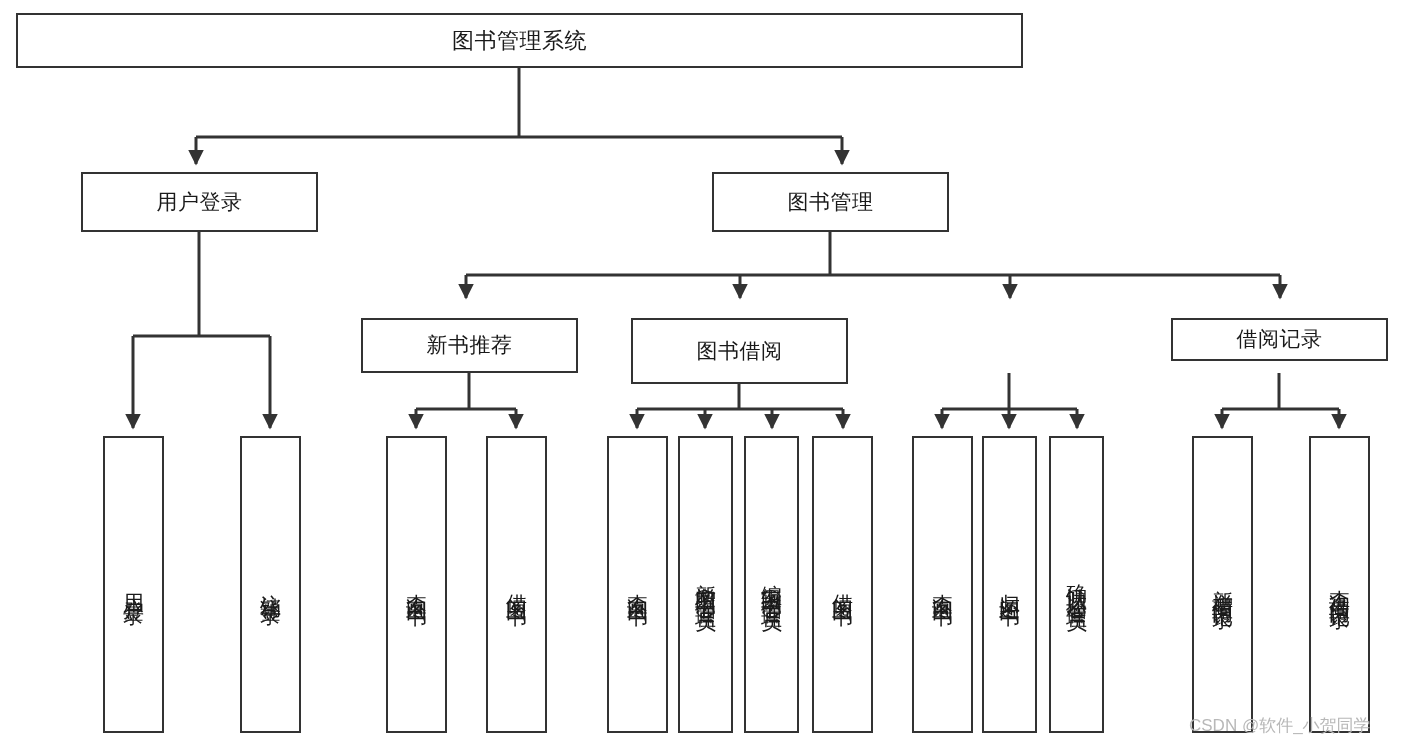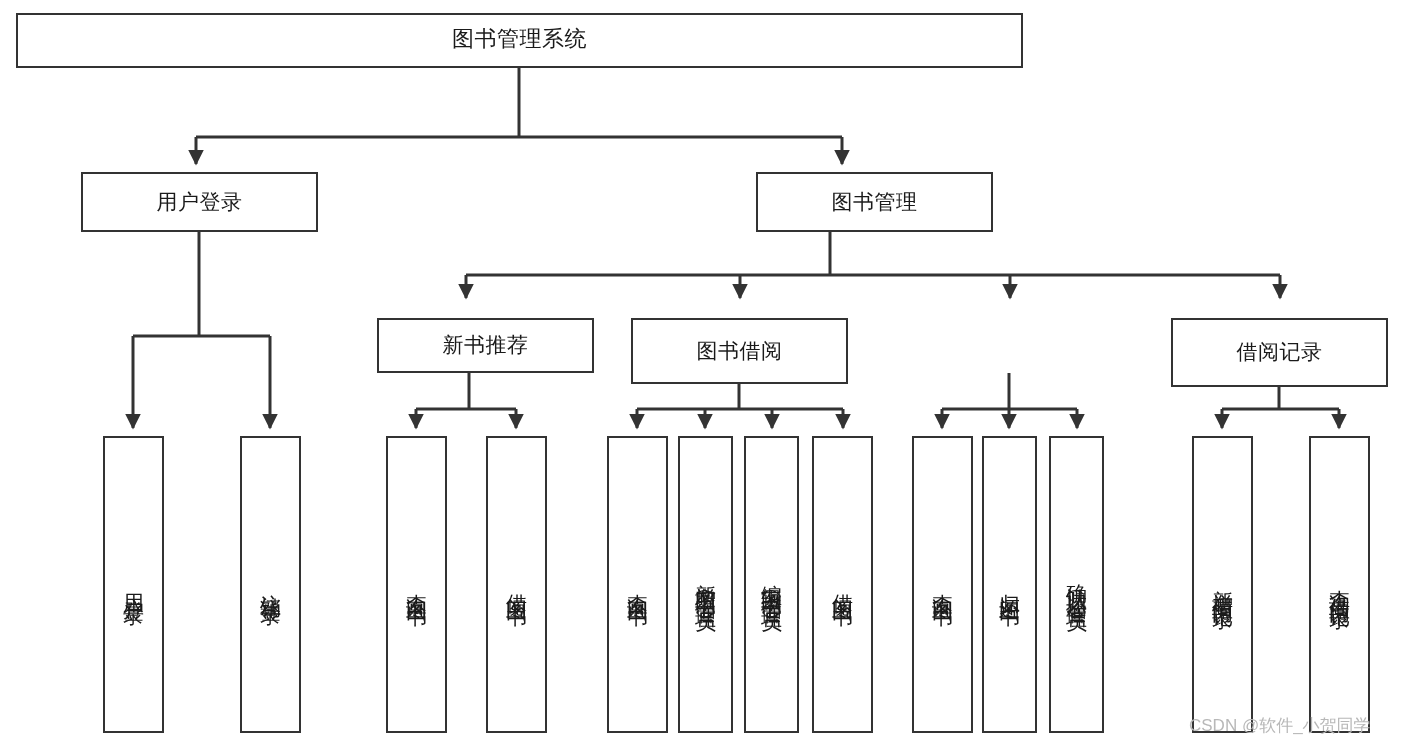--- a/index.html
+++ b/index.html
@@ -40,21 +40,20 @@
     line-height: 1.18;
     letter-spacing: 0.5px;
   }
   
   .node.horiz .label {
     writing-mode: horizontal-tb;
     font-size: 21px;
   }
   .node.title .label {
     font-size: 22px;
-    font-family: Liberation Mono, monospace;
   }
   
   .node.vert {
     align-items: center;
     justify-content: center;
   }
   .node.vert .label {
     writing-mode: vertical-rl;
     text-orientation: upright;
     font-size: 21px;
@@ -129,31 +128,31 @@
     </g>
   </svg>
 
   <div class="node horiz title" style="left:16px; top:13px; width:1007px; height:55px;">
     <span class="label">图书管理系统</span>
   </div>
 
   <div class="node horiz" style="left:81px; top:172px; width:237px; height:60px;">
     <span class="label">用户登录</span>
   </div>
-  <div class="node horiz" style="left:712px; top:172px; width:237px; height:60px;margin-left:44px;">
+  <div class="node horiz" style="left:712px; top:172px; width:237px; height:60px;">
     <span class="label">图书管理</span>
   </div>
 
-  <div class="node horiz" style="left:361px; top:318px; width:217px; height:55px;margin-left:16px;">
+  <div class="node horiz" style="left:361px; top:318px; width:217px; height:55px;">
     <span class="label">新书推荐</span>
   </div>
   <div class="node horiz" style="left:631px; top:318px; width:217px; height:66px;">
     <span class="label">图书借阅</span>
   </div>
-  <div class="node horiz" style="left:1171px; top:318px; width:217px; height:69px;">
+  <div class="node horiz" style="left:1171px; top:318px; width:217px; height:43px;">
     <span class="label">借阅记录</span>
   </div>
 
   <div class="node vert" style="left:103px; top:436px; width:61px; height:297px;">
     <span class="label">用户登录</span>
   </div>
   <div class="node vert" style="left:240px; top:436px; width:61px; height:297px;">
     <span class="label">注销登录</span>
   </div>
 

